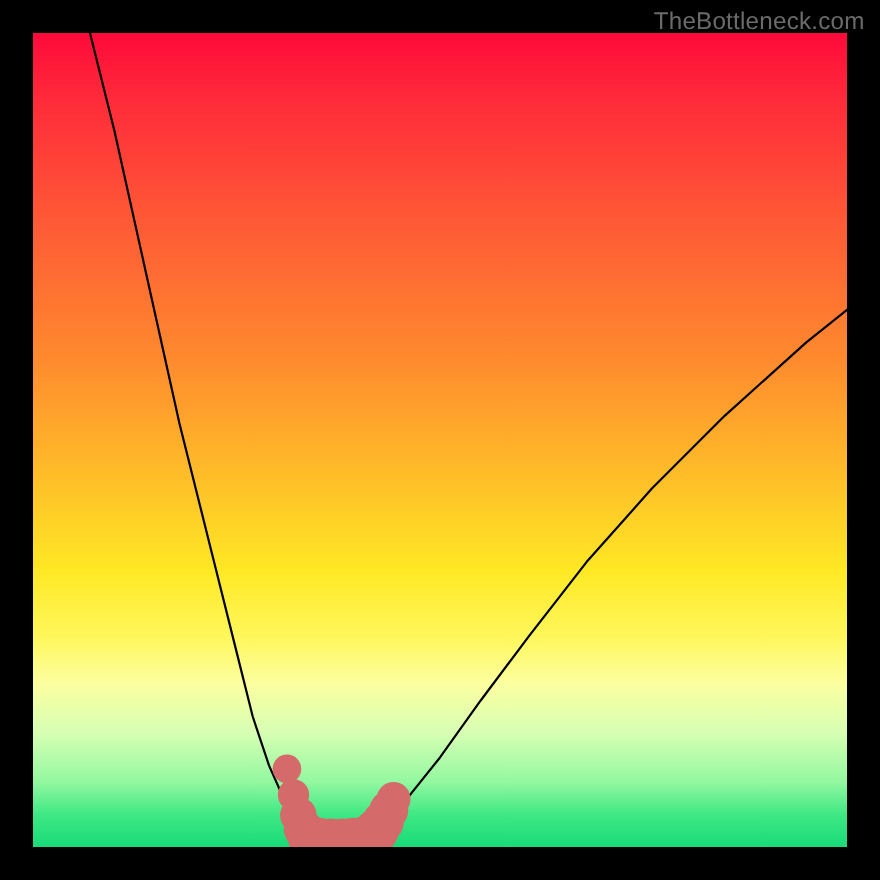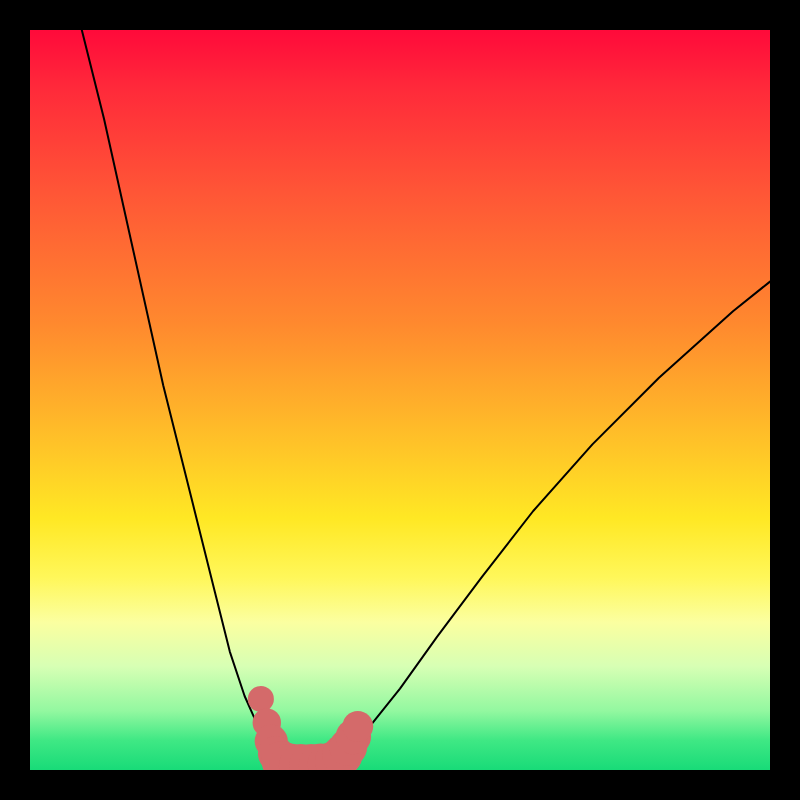--- a/index.html
+++ b/index.html
@@ -82,13 +82,14 @@
           <circle cx="290.82" cy="735.41" r="21.90" fill="#d46a6a"></circle>
           <circle cx="298.96" cy="734.23" r="21.31" fill="#d46a6a"></circle>
           <circle cx="305.62" cy="731.12" r="20.72" fill="#d46a6a"></circle>
           <circle cx="312.28" cy="725.20" r="20.13" fill="#d46a6a"></circle>
           <circle cx="318.20" cy="717.06" r="18.94" fill="#d46a6a"></circle>
           <circle cx="323.38" cy="706.70" r="17.76" fill="#d46a6a"></circle>
           <circle cx="327.82" cy="696.34" r="15.39" fill="#d46a6a"></circle>
         </g>
     </svg>
   </div>
+  <div class="watermark">TheBottleneck.com</div>
 </div>
 
 </body></html>

